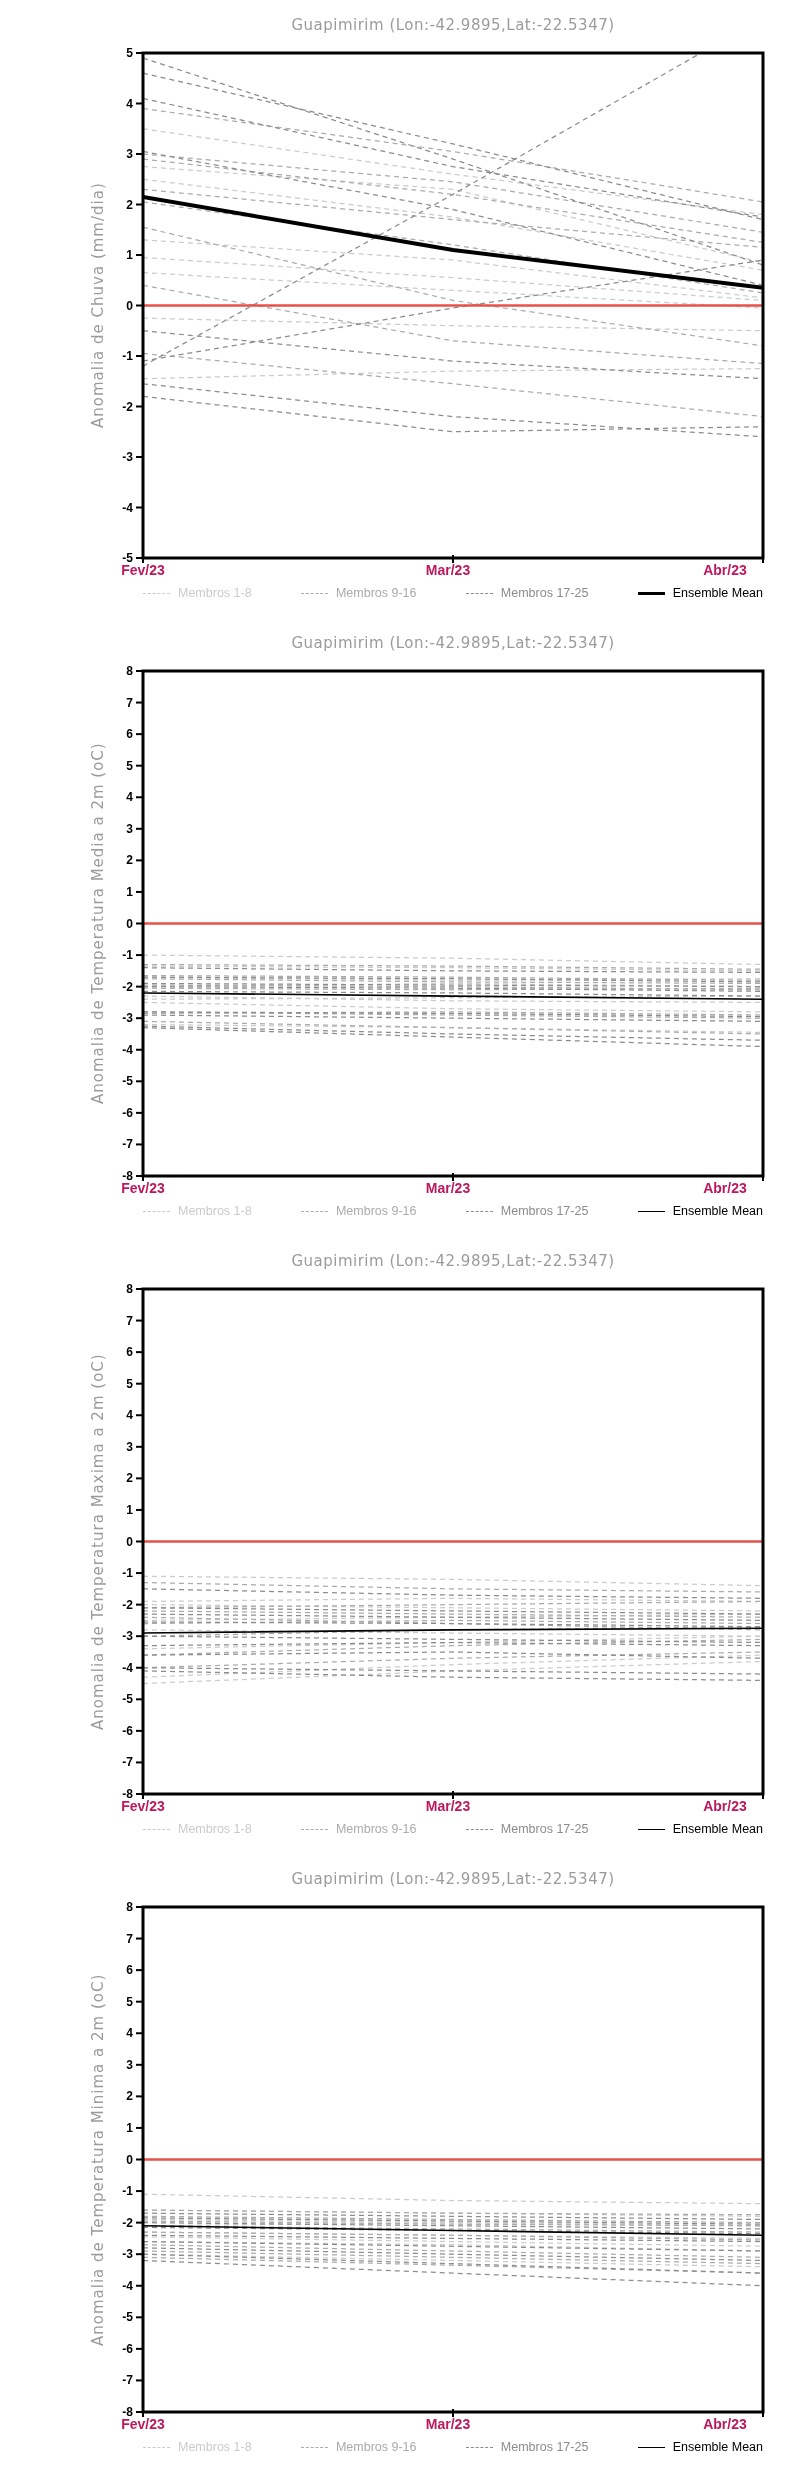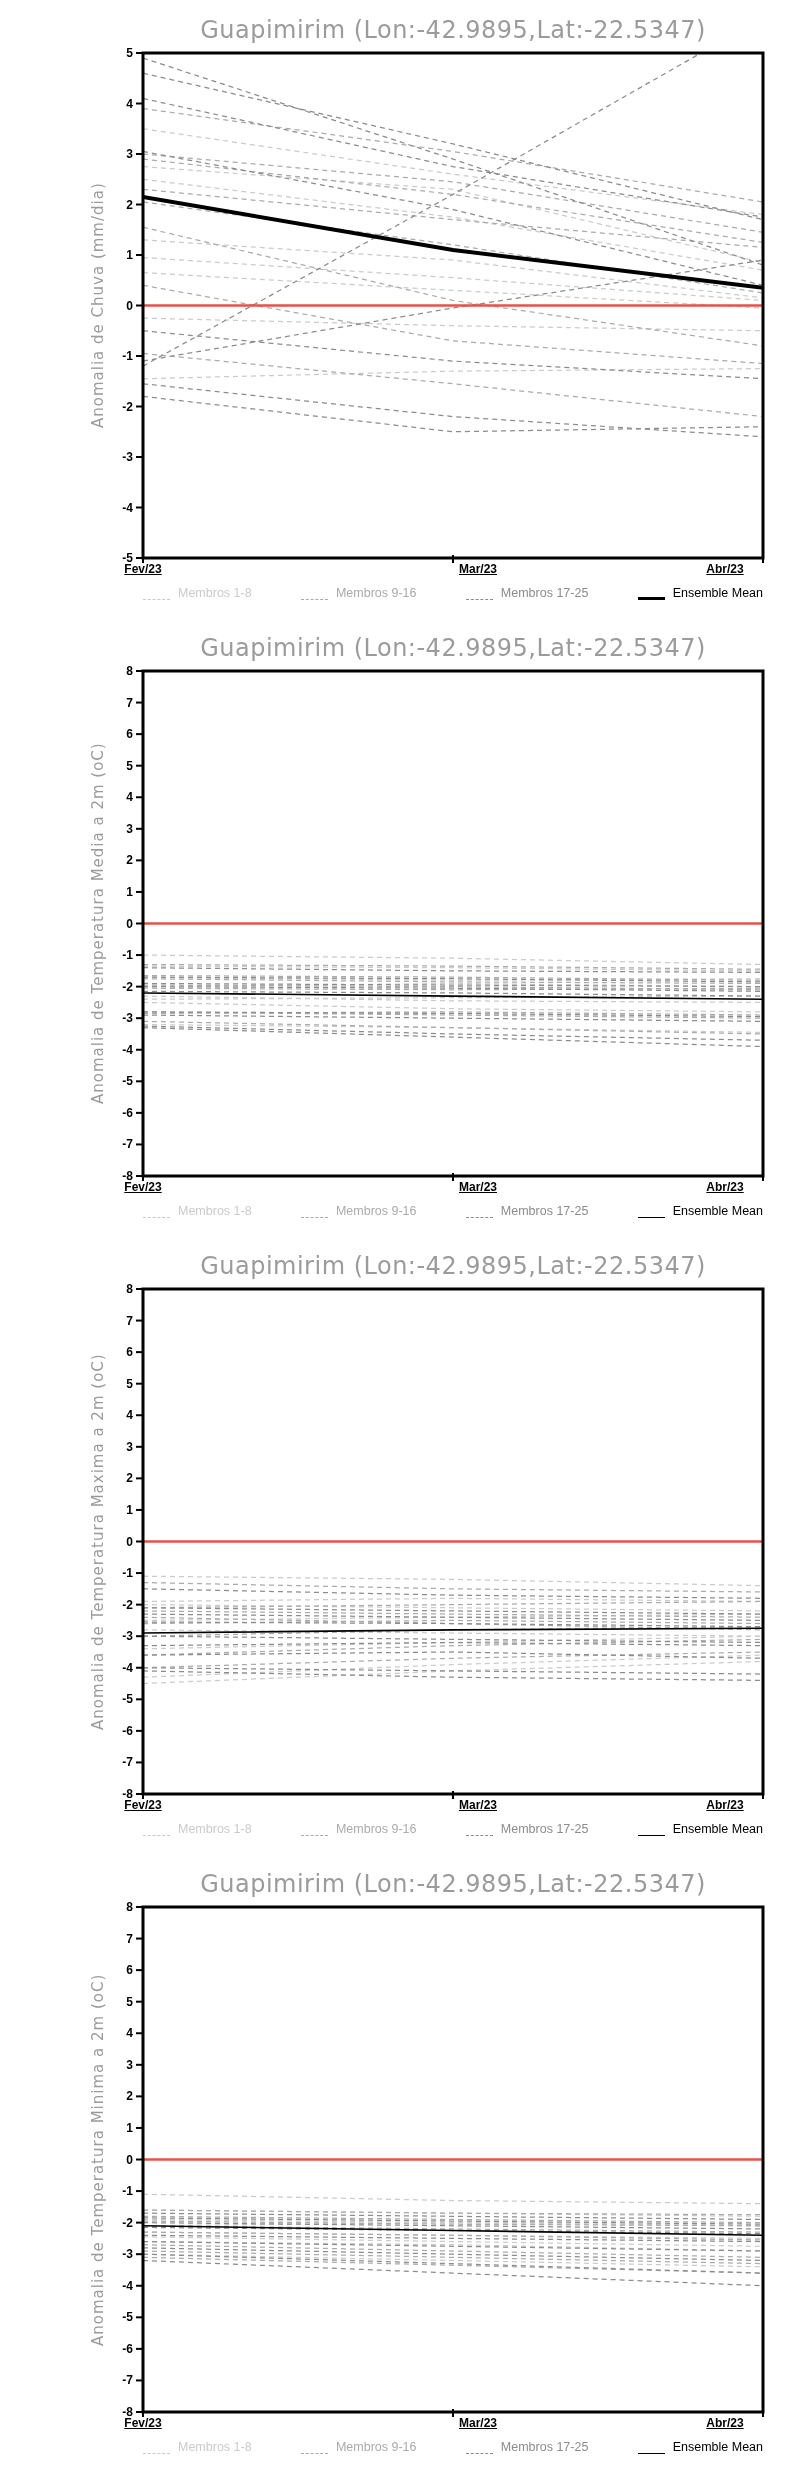--- a/index.html
+++ b/index.html
@@ -1,45 +1,44 @@
 <!DOCTYPE html>
 <html><head>
 <meta charset="utf-8">
 <style>
   html,body{margin:0;padding:0;background:#ffffff;}
   body{font-family:"Liberation Sans",sans-serif;}
   #page{position:relative;width:800px;height:2472px;background:#fff;overflow:hidden;}
   .chart{position:absolute;left:0;width:800px;height:618px;}
   .chart-title{
     position:absolute;left:143px;width:620px;top:16px;
-    text-align:center;color:#9b9b9b;font-size:24px;letter-spacing:0.5px;
+    text-align:center;color:#9b9b9b;font-size:15px;letter-spacing:0.5px;
     font-family:"DejaVu Sans",sans-serif;font-weight:400;white-space:nowrap;
   }
   .ylab{
     position:absolute;left:86px;top:53px;height:505px;width:24px;
     writing-mode:vertical-rl;transform:rotate(180deg);
     display:flex;align-items:center;justify-content:center;
     color:#9b9b9b;font-size:15px;letter-spacing:1px;white-space:nowrap;
     font-family:"DejaVu Sans",sans-serif;
   }
   .plot-svg{position:absolute;left:0;top:0;width:800px;height:618px;display:block;}
   .xlab{
     position:absolute;top:562px;transform:translateX(-50%);
-    color:#000000;font-weight:700;font-size:12px;white-space:nowrap;
+    color:#be185d;font-weight:700;font-size:14px;white-space:nowrap;
     font-family:"Liberation Sans",sans-serif;
-    text-decoration:underline;
   }
   .xlab.x0{left:143px;}
-  .xlab.x1{left:478px;}
+  .xlab.x1{left:448px;}
   .xlab.x2{left:725px;}
   .legend{
     position:absolute;left:143px;top:586px;width:620px;
     display:flex;justify-content:space-between;align-items:center;
   }
-  .legend-item{display:flex;align-items:flex-end;gap:8px;font-size:12.5px;white-space:nowrap;}
+  .legend-item{display:flex;align-items:center;gap:8px;font-size:12.5px;white-space:nowrap;}
   .sw{display:inline-block;width:27px;height:0;}
   .tick-text{font-family:"Liberation Sans",sans-serif;font-weight:700;font-size:12px;fill:#000;}
 </style>
 </head>
 <body>
 
 <div id="page">
 
   <section class="chart" style="top:0px">
     <svg class="plot-svg" viewBox="0 0 800 618">

